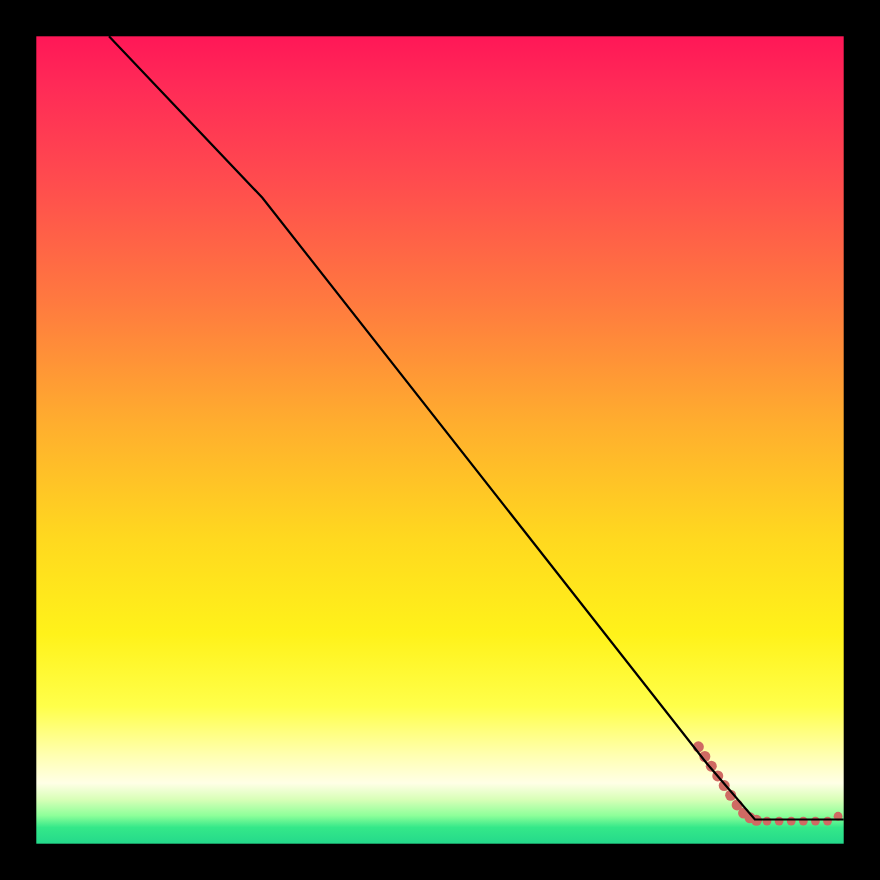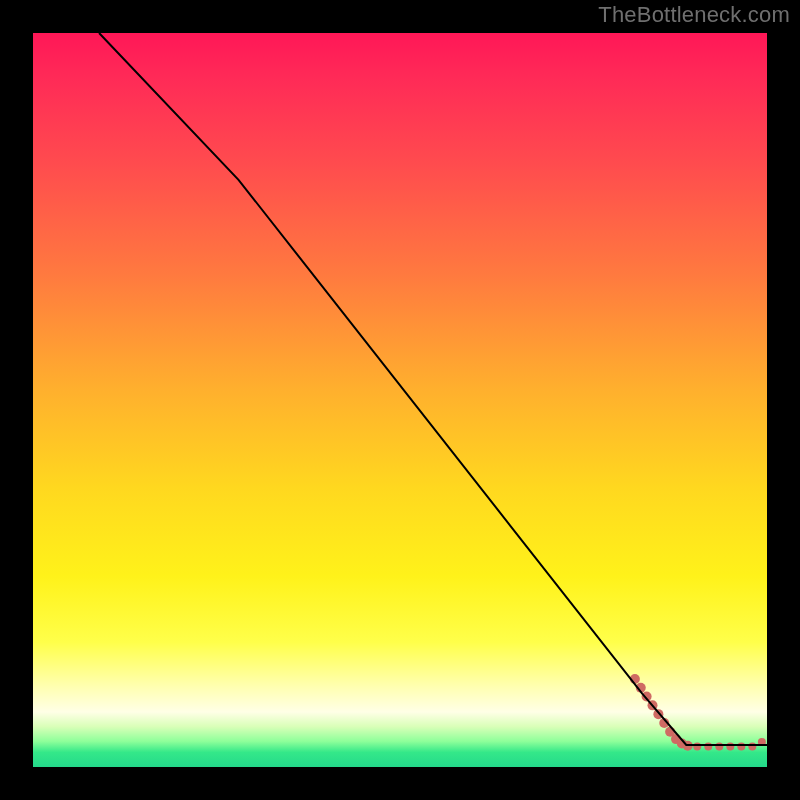--- a/index.html
+++ b/index.html
@@ -58,21 +58,20 @@
     top: 0;
     width: 734px;
     height: 734px;
     overflow: visible;
   }
 </style>
 </head>
 <body>
 
 <div class="frame">
-  <div class="watermark">TheBottleneck.com</div>
 
   <div class="plot-area">
     <svg class="curve" viewBox="0 0 100 100" preserveAspectRatio="none">
       <g id="markers-g">
           <circle cx="82.000" cy="88.000" r="0.681" fill="#cf6a63"></circle>
           <circle cx="82.800" cy="89.200" r="0.681" fill="#cf6a63"></circle>
           <circle cx="83.600" cy="90.400" r="0.681" fill="#cf6a63"></circle>
           <circle cx="84.400" cy="91.600" r="0.681" fill="#cf6a63"></circle>
           <circle cx="85.200" cy="92.800" r="0.681" fill="#cf6a63"></circle>
           <circle cx="86.000" cy="94.000" r="0.681" fill="#cf6a63"></circle>

